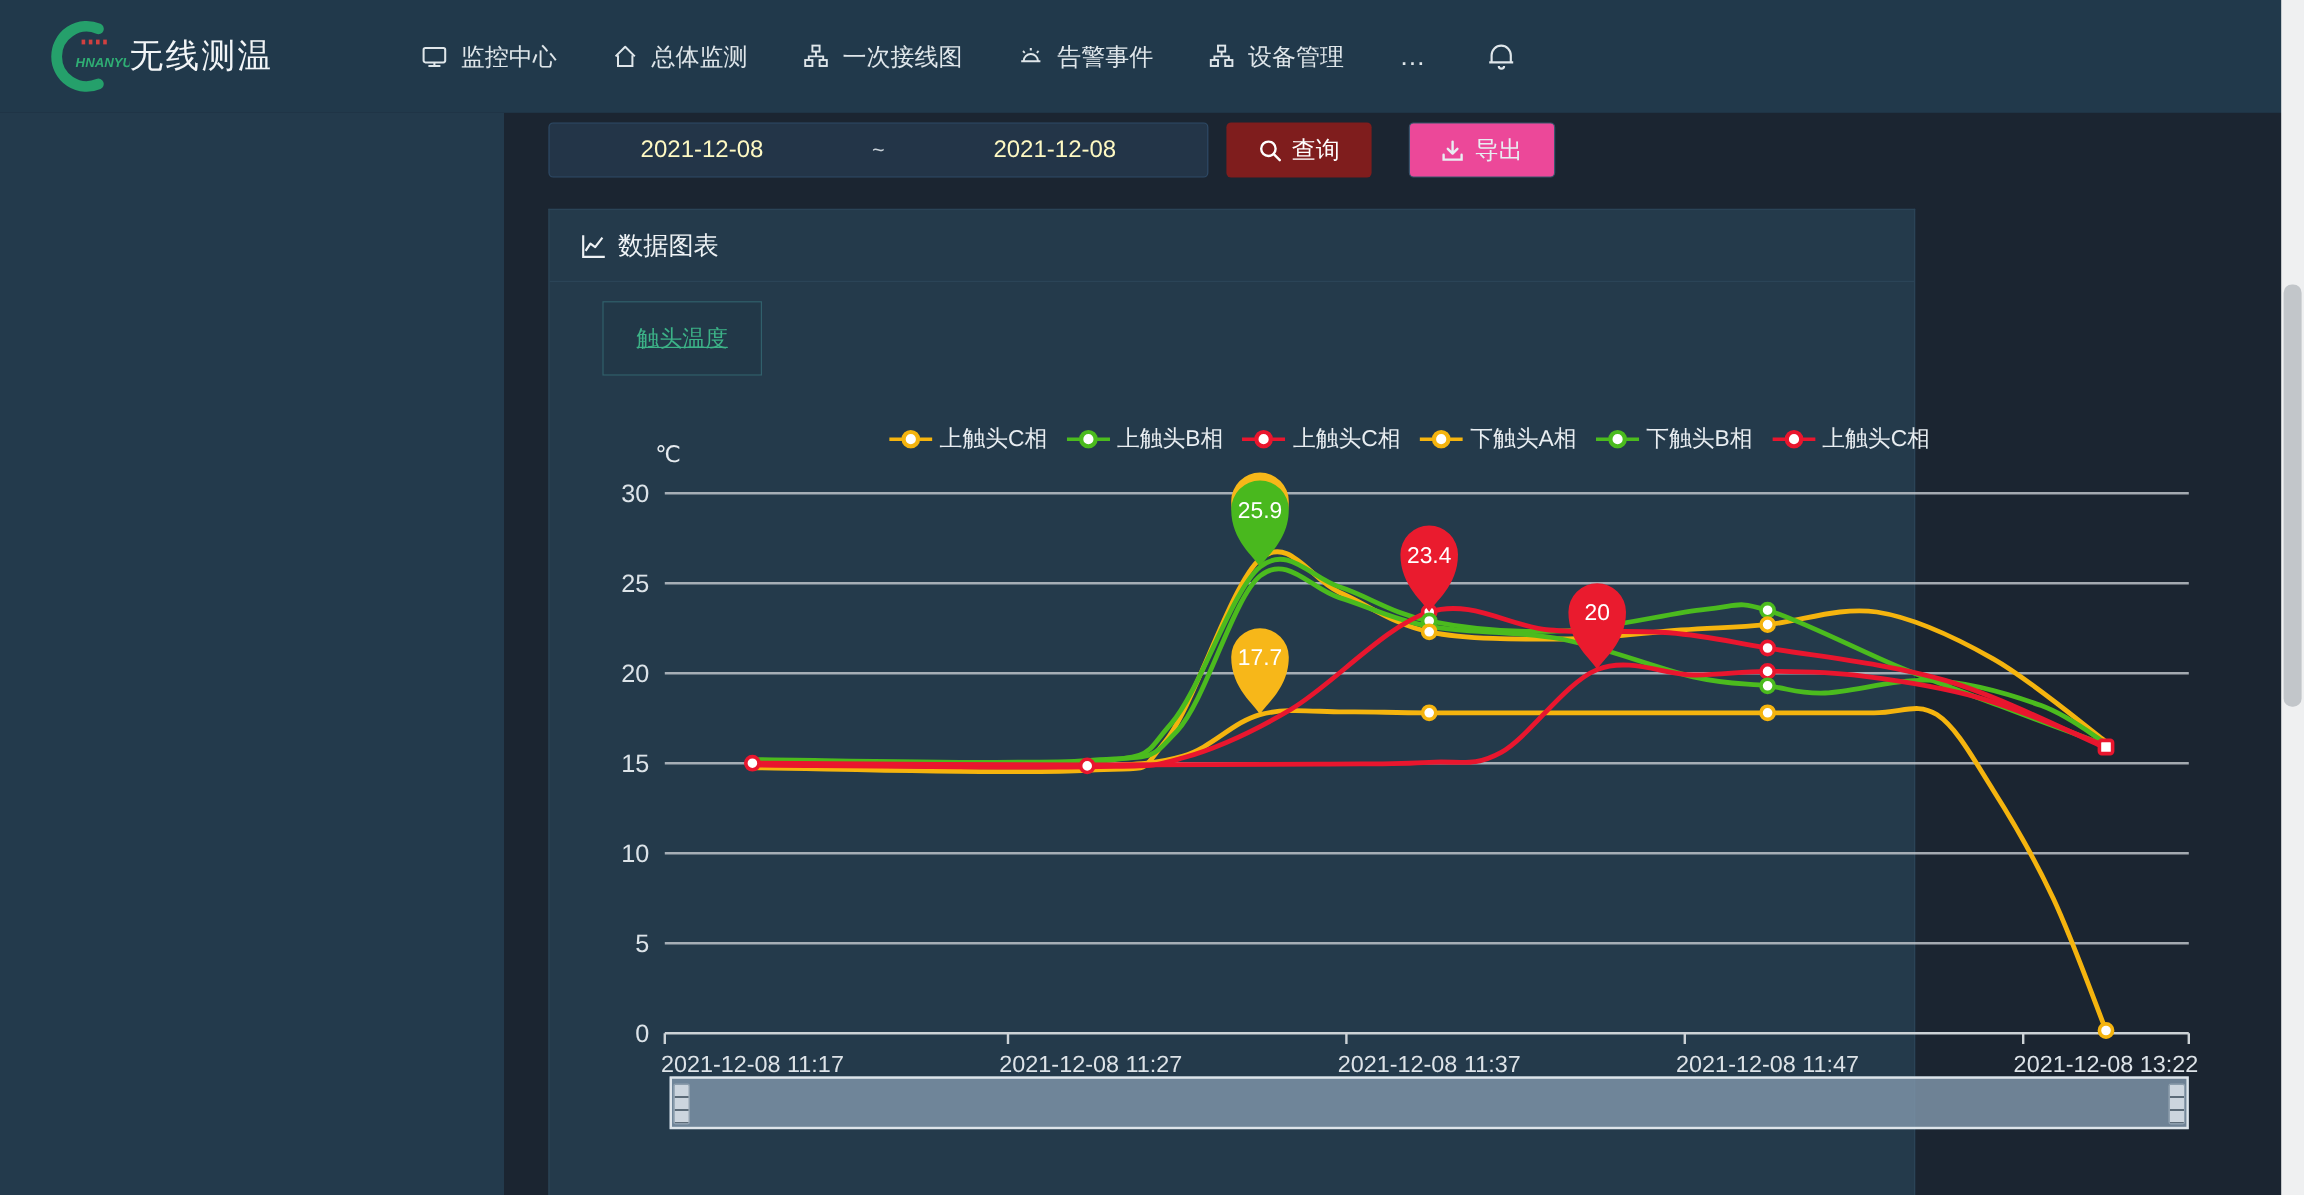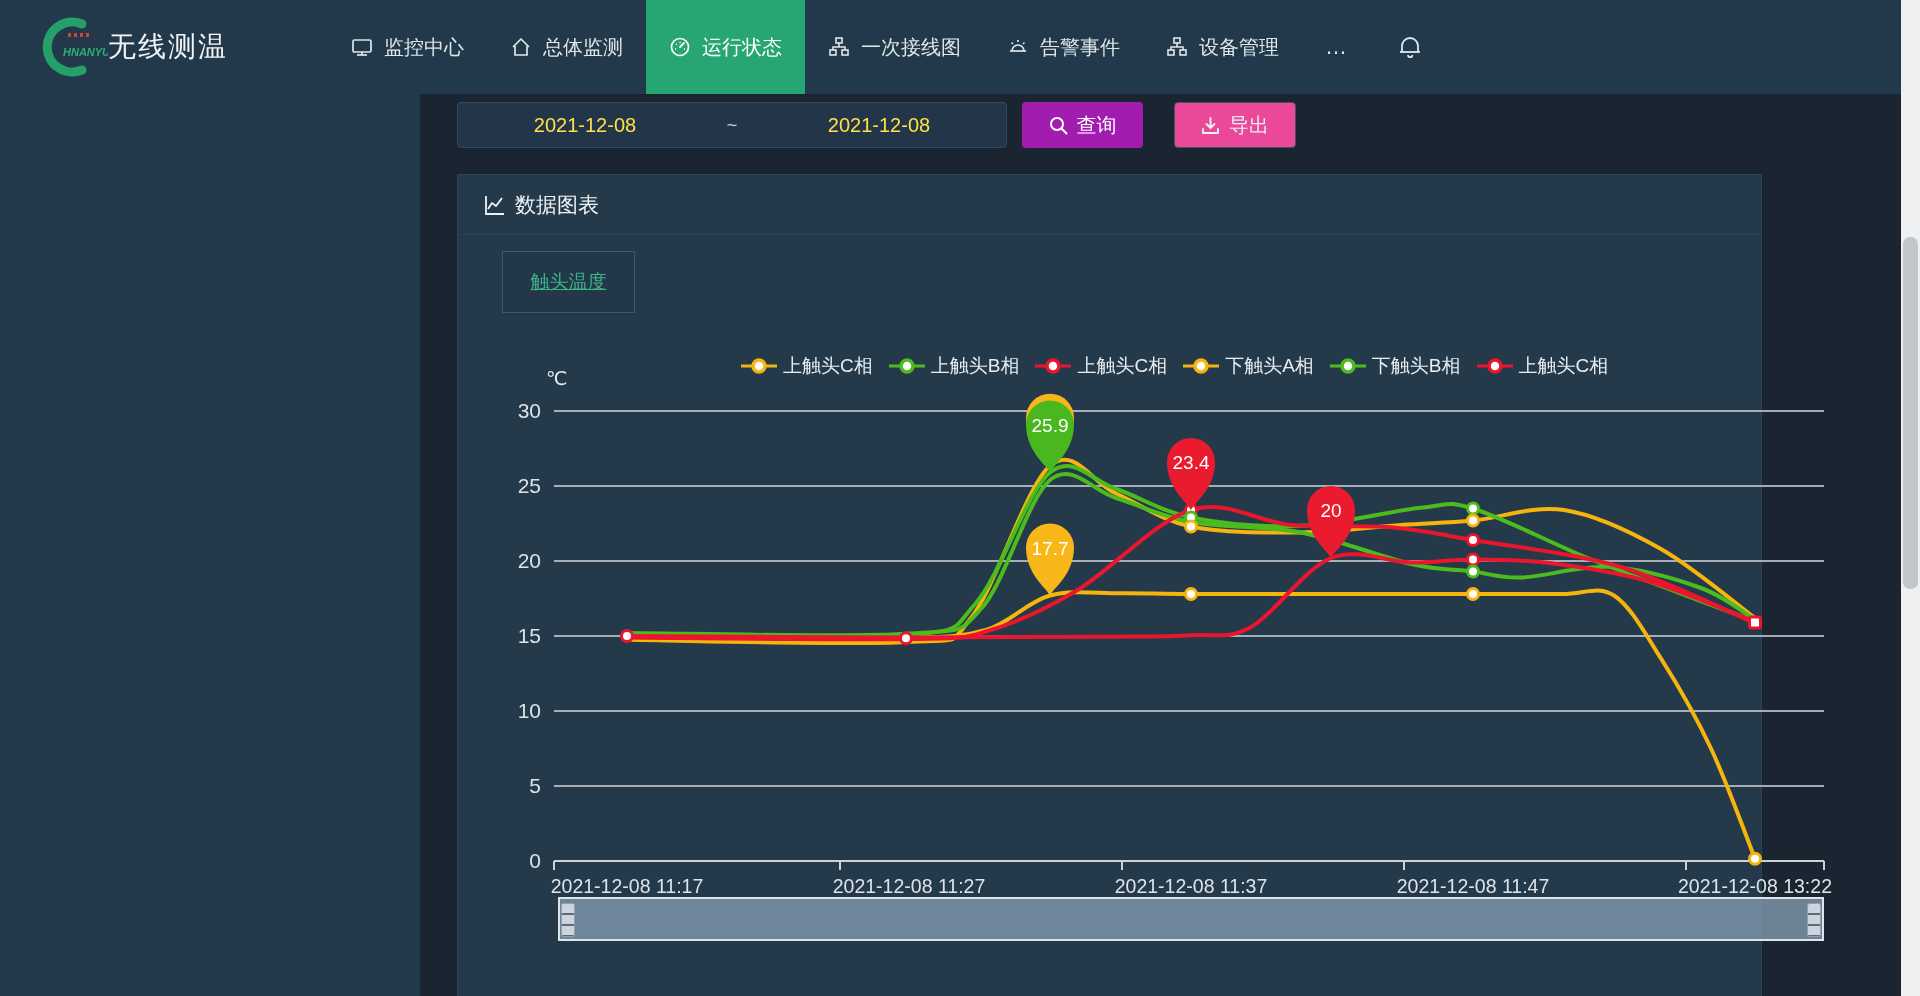--- a/index.html
+++ b/index.html
@@ -15,27 +15,27 @@
   .nav-item.active{background:#27a673;color:#ffffff;}
   .nav-item.active svg{stroke:#ffffff;}
   .nav-more{font-size:22px;letter-spacing:2px;}
   .nav-bell{display:flex;align-items:center;padding:0 26px;}
   
   .sidebar{position:absolute;left:0;top:94px;width:420px;height:902px;background:#233a4c;}
   .scrollbar-track{position:absolute;right:0;top:0;width:19px;height:996px;background:#eff0f1;z-index:9;}
   .scrollbar-thumb{position:absolute;left:2px;top:237px;width:15px;height:352px;background:#c2c6ca;border-radius:7px;}
   
   .date-range{position:absolute;left:457px;top:102px;width:550px;height:46px;background:#233548;border:1px solid #2e4a66;border-radius:4px;display:flex;align-items:center;box-sizing:border-box;}
-  .date-range .dval{flex:1;text-align:center;font-size:20px;color:#fde047;}
+  .date-range .dval{flex:1;text-align:center;font-size:20px;color:#fef9c3;}
   .date-range .dsep{width:40px;text-align:center;font-size:18px;color:#c8d1d8;}
   .btn{position:absolute;top:102px;height:46px;border-radius:4px;display:flex;align-items:center;justify-content:center;gap:9px;font-size:20px;cursor:pointer;box-sizing:border-box;}
-  .btn-query{left:1022px;width:121px;background:#a21caf;color:#fff;}
+  .btn-query{left:1022px;width:121px;background:#7f1d1d;color:#fff;}
   .btn-export{left:1174px;width:122px;background:#ec4899;border:1px solid #3b556d;color:#e8eef2;}
   
-  .panel{position:absolute;left:457px;top:174px;width:1305px;height:822px;background:#243a4b;border:1px solid #2b4457;border-bottom:none;box-sizing:border-box;}
+  .panel{position:absolute;left:457px;top:174px;width:1139px;height:822px;background:#243a4b;border:1px solid #2b4457;border-bottom:none;box-sizing:border-box;}
   .panel-header{height:59px;border-bottom:1px solid #2b4457;display:flex;align-items:center;padding-left:25px;gap:8px;}
   .panel-title{font-size:21px;color:#eef2f5;}
   .tab{position:absolute;left:44px;top:76px;width:133px;height:62px;border:1px solid #31606c;display:flex;align-items:center;justify-content:center;font-size:19px;color:#3cb287;cursor:pointer;box-sizing:border-box;background:#223848;text-decoration:underline;}
   .legend{position:absolute;left:283px;top:178px;display:flex;gap:16px;align-items:center;}
   .legend-item{display:flex;align-items:center;gap:6px;font-size:19px;color:#e8edf1;cursor:pointer;white-space:nowrap;}
   .chart-svg{position:absolute;left:0;top:0;width:1403px;height:822px;}
   
   .dz{position:absolute;left:100px;top:722px;width:1266px;height:44px;background:rgba(125,147,167,.85);border:2px solid #dde4ea;box-sizing:border-box;cursor:grab;}
   .dz-handle{position:absolute;top:4px;width:12px;height:32px;background:#ccd5de;border:1px solid #8fa0af;border-radius:2px;
      background-image:repeating-linear-gradient(to bottom,transparent 0 9px,#5c6b78 9px 11px);background-clip:content-box;cursor:ew-resize;}
@@ -62,28 +62,20 @@
           <line x1="6" y1="19" x2="16" y2="19" stroke-width="1.7"></line>
         </svg>
         <span>监控中心</span>
       </div>
       <div class="nav-item">
         <svg width="22" height="22" viewBox="0 0 22 22" style="fill:none">
           <path d="M3 11 L11 3 L19 11" fill="none" stroke-width="1.7" stroke-linejoin="round"></path>
           <path d="M5 10 V19 H17 V10" fill="none" stroke-width="1.7"></path>
         </svg>
         <span>总体监测</span>
-      </div>
-      <div class="nav-item active">
-        <svg width="22" height="22" viewBox="0 0 22 22" style="fill:none">
-          <circle cx="11" cy="11" r="8.5" fill="none" stroke-width="1.7"></circle>
-          <path d="M11 11 L15 7" stroke-width="1.8" stroke-linecap="round"></path>
-          <path d="M6 13 h1 M15 13 h1 M7 8 l.7.7 M11 6 v1" stroke-width="1.5"></path>
-        </svg>
-        <span>运行状态</span>
       </div>
       <div class="nav-item">
         <svg width="22" height="22" viewBox="0 0 22 22" style="fill:none">
           <rect x="8" y="2" width="6" height="5" fill="none" stroke-width="1.6"></rect>
           <rect x="2" y="14" width="6" height="5" fill="none" stroke-width="1.6"></rect>
           <rect x="14" y="14" width="6" height="5" fill="none" stroke-width="1.6"></rect>
           <path d="M11 7 v4 M5 14 v-3 h12 v3" fill="none" stroke-width="1.6"></path>
         </svg>
         <span>一次接线图</span>
       </div>

